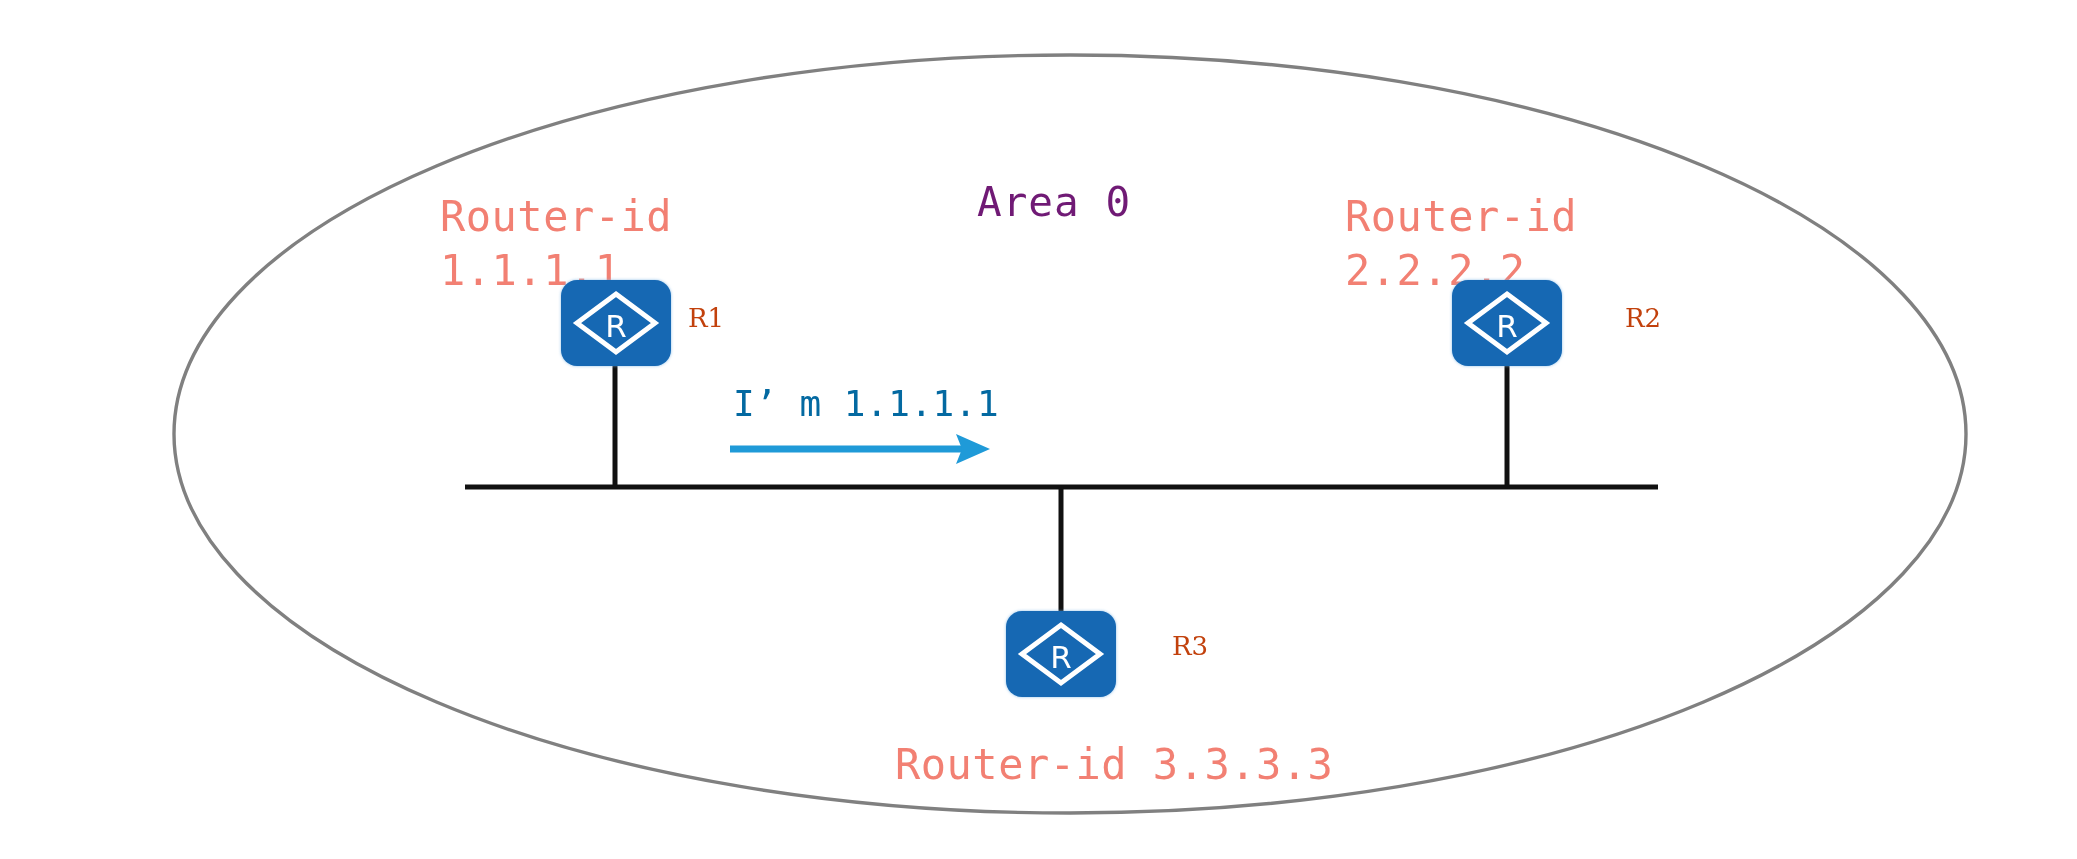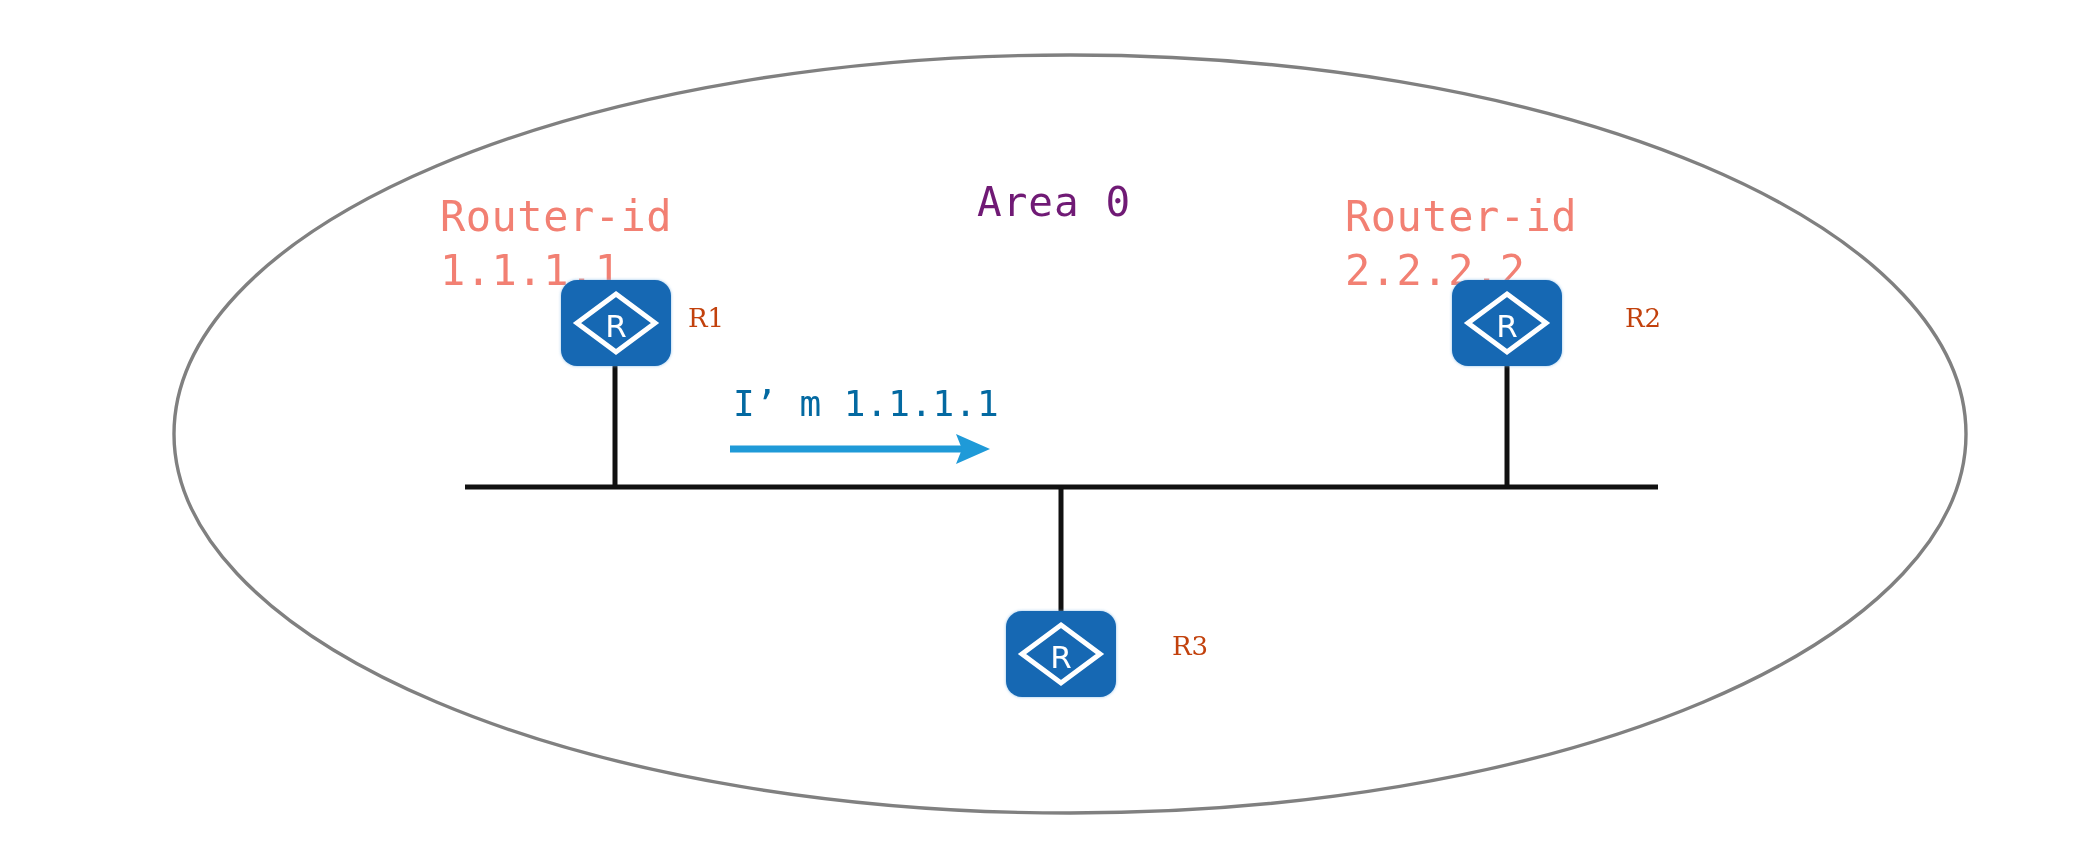--- a/index.html
+++ b/index.html
@@ -145,16 +145,17 @@
 
   <div class="router-icon icon-r3">
     <svg viewBox="0 0 110 86">
       <polygon points="55,14 94,43 55,72 16,43" fill="none" stroke="#ffffff" stroke-width="5"></polygon>
       <text x="55" y="57" text-anchor="middle" font-family="DejaVu Sans, Liberation Sans, sans-serif" font-size="31" fill="#ffffff">R</text>
     </svg>
   </div>
 
   <div class="label node-name node-name-r3">R3</div>
 
+  <div class="label routerid routerid-r3">Router-id 3.3.3.3</div>
 
   <div class="label ad-text">I’ m 1.1.1.1</div>
 
 </div>
 
 </body></html>

